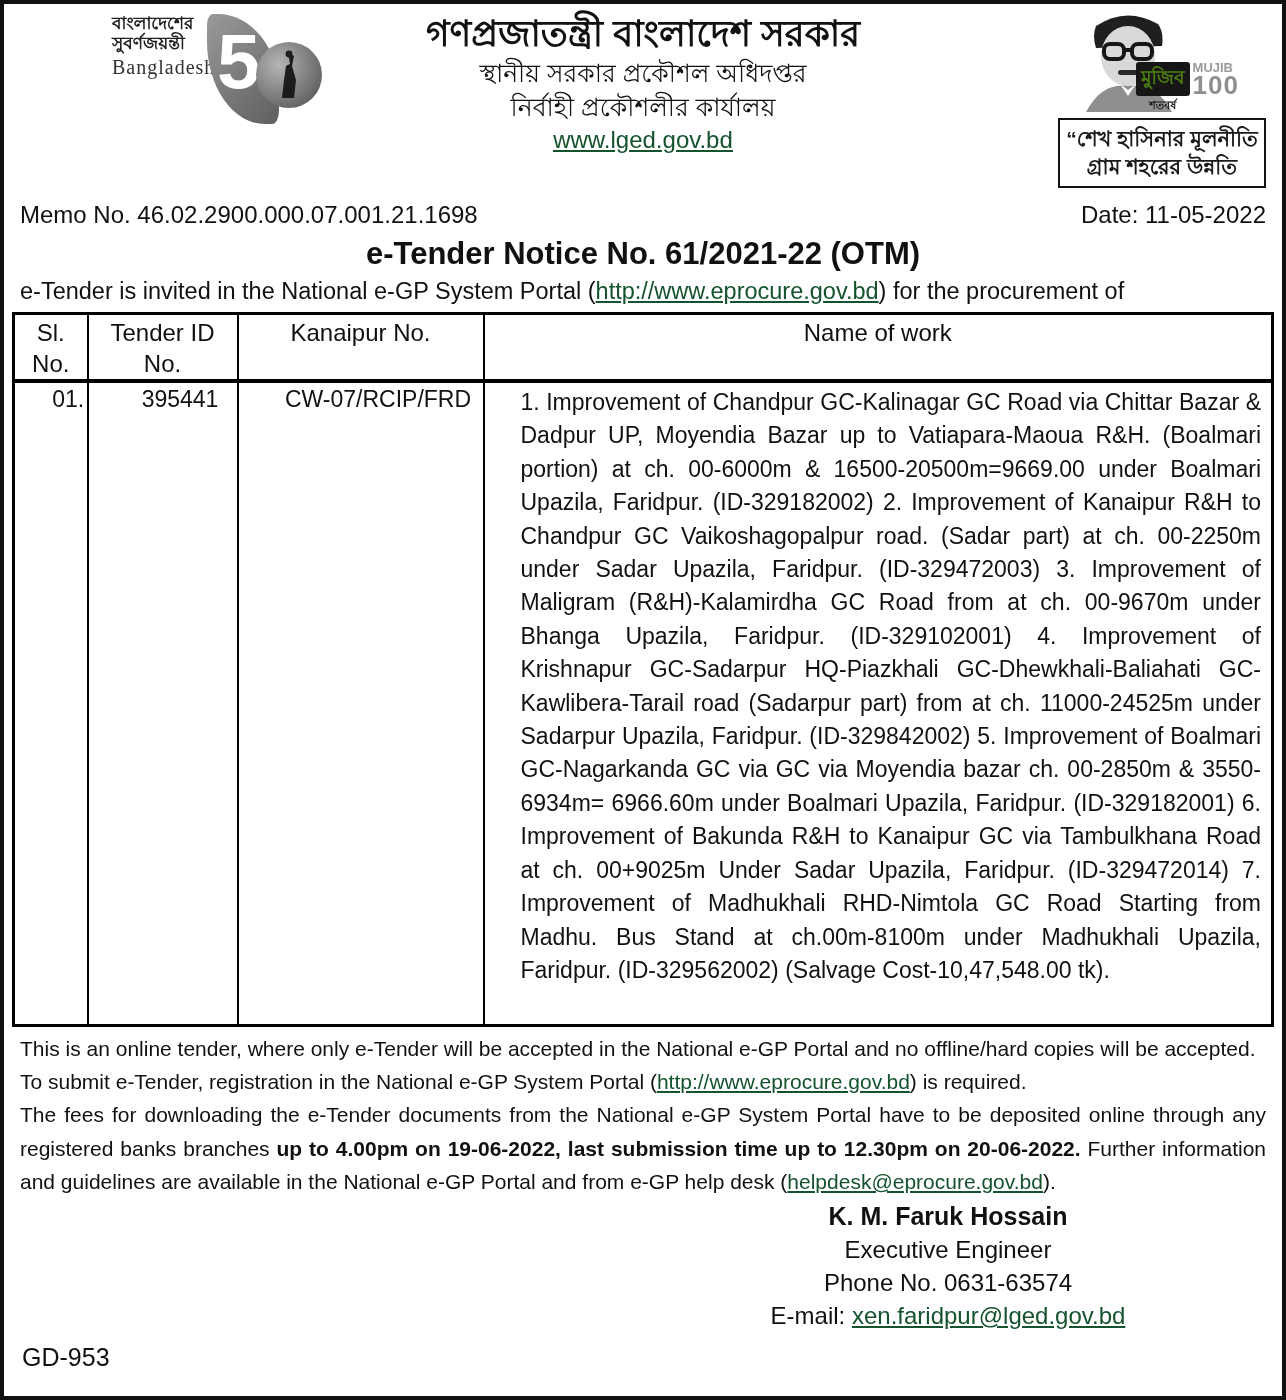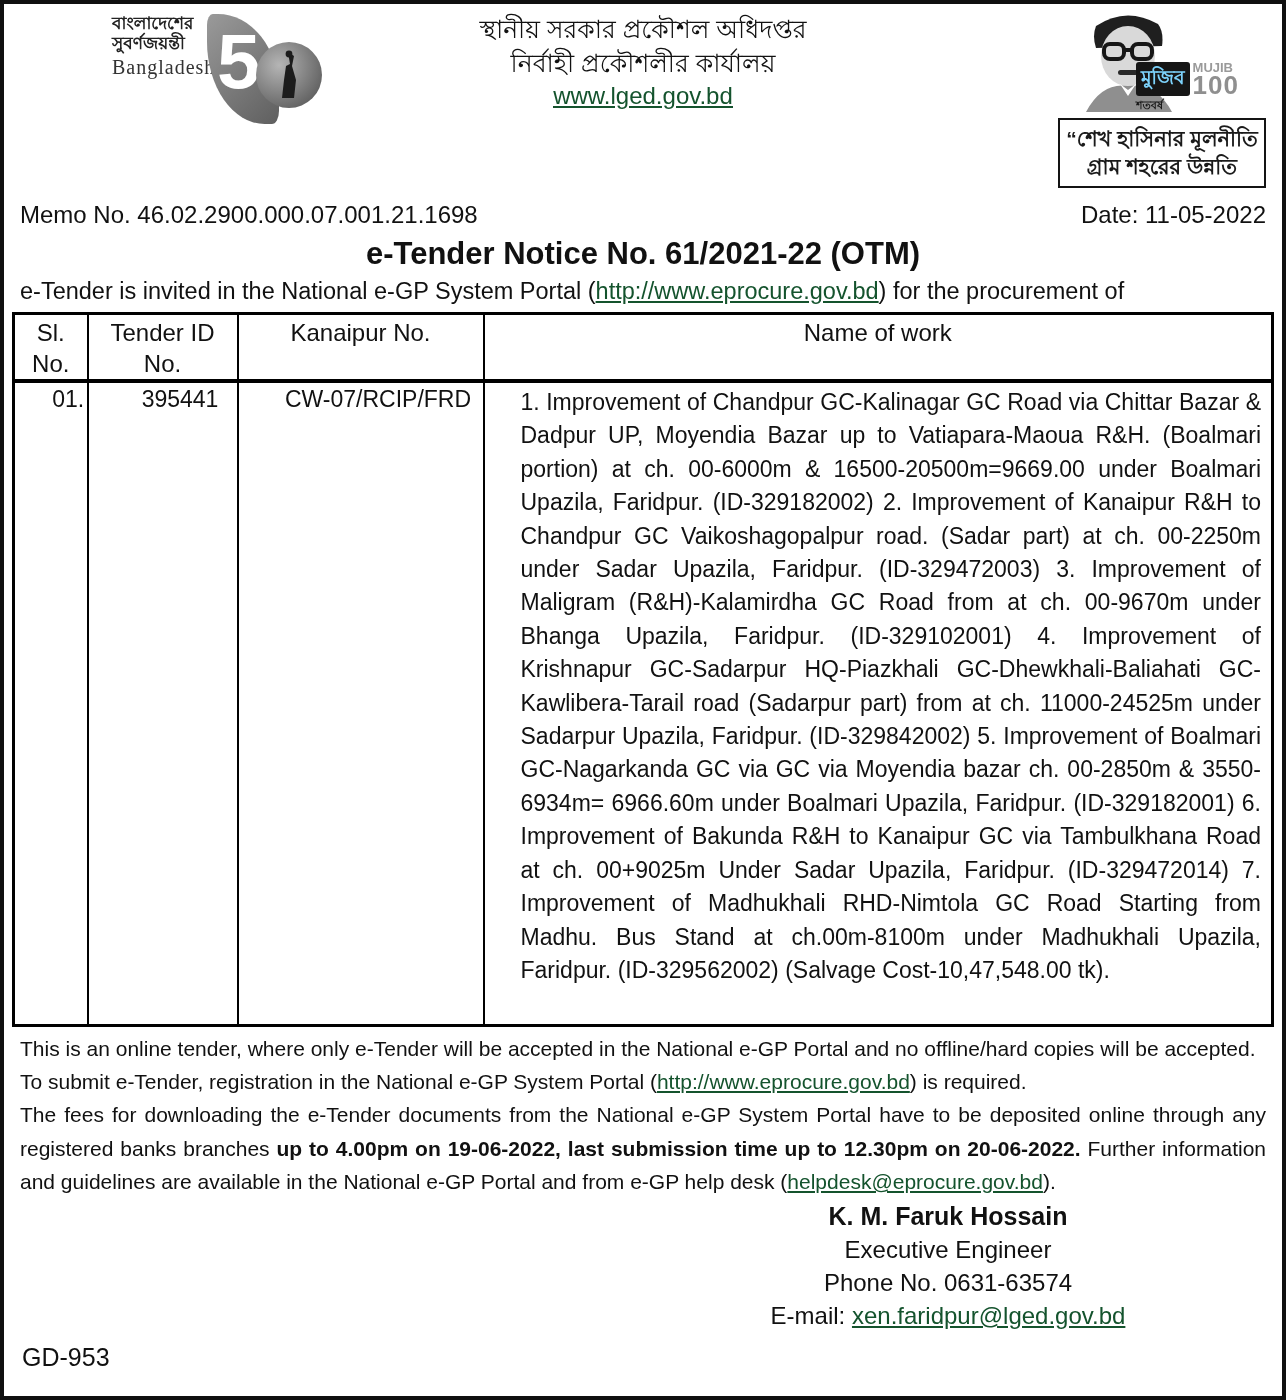--- a/index.html
+++ b/index.html
@@ -31,22 +31,22 @@
   }
   .fifty .figure{position:absolute;right:18px;top:36px;width:30px;height:50px;}
   .header-center{position:absolute;left:50%;transform:translateX(-50%);top:8px;width:620px;text-align:center;}
   .hc-govt{font-size:36px;font-weight:bold;line-height:44px;}
   .hc-line{font-size:25px;line-height:34px;}
   .hc-web{font-size:24px;line-height:32px;text-decoration:underline;}
   .logo-right{position:absolute;right:16px;top:6px;width:208px;}
   .portrait-wrap{position:relative;height:102px;}
   .portrait{position:absolute;left:18px;top:2px;}
   .mujib-mark{position:absolute;left:78px;top:52px;display:flex;align-items:flex-start;}
-  .mujib-bn-box{background:#161616;color:#7dd3fc;font-weight:bold;font-size:19px;padding:1px 5px;border-radius:3px;}
-  .mujib-sub{font-size:11px;font-weight:bold;color:#1a1a1a;text-align:left;margin-top:1px;}
+  .mujib-bn-box{background:#161616;color:#4d7c0f;font-weight:bold;font-size:19px;padding:1px 5px;border-radius:3px;}
+  .mujib-sub{font-size:11px;font-weight:bold;color:#1a1a1a;text-align:center;margin-top:1px;}
   .mujib-en{color:#9a9a9a;font-weight:bold;font-size:13px;line-height:12px;margin-left:3px;}
   .mujib-num{color:#8f8f8f;font-weight:bold;font-size:26px;line-height:22px;letter-spacing:1px;}
   .quote-box{border:2px solid #141414;margin-top:6px;padding:5px 4px;text-align:center;}
   .quote-box div{font-size:21px;line-height:28px;font-weight:bold;color:#1a1a1a;}
   
   .memo-row{display:flex;justify-content:space-between;padding:0 16px 0 16px;font-size:24px;line-height:30px;}
   .doc-title{text-align:center;font-size:31px;font-weight:bold;line-height:38px;margin:5px 0 3px 0;}
   .intro{padding:0 16px;font-size:23.5px;line-height:31px;}
   .link{text-decoration:underline;color:#14532d;}
   
@@ -88,20 +88,21 @@
         <div class="five">5</div>
         <div class="circle"></div>
         <svg class="figure" viewBox="0 0 30 50">
           <path d="M14 2 L16 14 L12 16 L10 30 L8 48 L20 48 L22 30 L18 16 L20 6 Z" fill="#1c1c1c"></path>
           <circle cx="15" cy="4" r="3.4" fill="#1c1c1c"></circle>
         </svg>
       </div>
     </div>
 
     <div class="header-center">
+      <div class="hc-govt">গণপ্রজাতন্ত্রী বাংলাদেশ সরকার</div>
       <div class="hc-line">স্থানীয় সরকার প্রকৌশল অধিদপ্তর</div>
       <div class="hc-line">নির্বাহী প্রকৌশলীর কার্যালয়</div>
       <div class="hc-web"><span class="link">www.lged.gov.bd</span></div>
     </div>
 
     <div class="logo-right">
       <div class="portrait-wrap">
         <svg class="portrait" width="104" height="100" viewBox="0 0 104 100">
           <path d="M20 14 Q50 -6 82 12 Q88 20 86 34 L20 36 Q16 24 20 14 Z" fill="#1f1f1f"></path>
           <ellipse cx="52" cy="44" rx="27" ry="30" fill="#d9d9d9"></ellipse>

